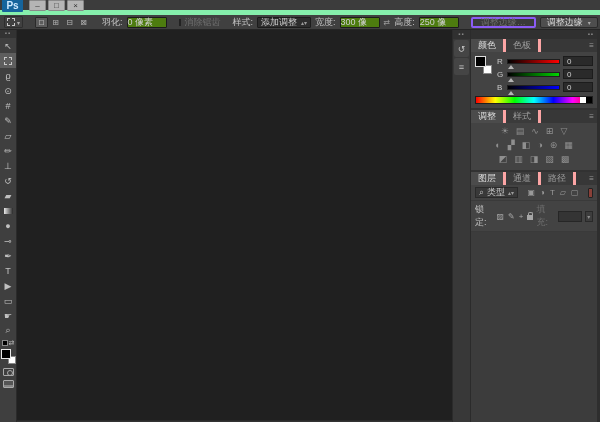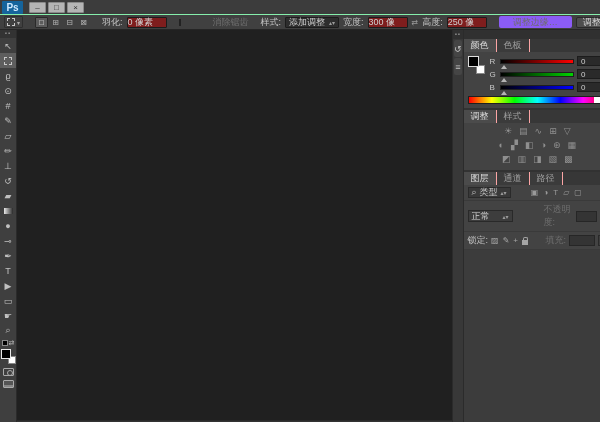--- a/index.html
+++ b/index.html
@@ -1,41 +1,41 @@
 <!DOCTYPE html>
 <html><head>
 <meta charset="utf-8">
 <style>
   * { margin:0; padding:0; box-sizing:border-box; font-family:"Liberation Sans","DejaVu Sans",sans-serif; }
   html,body { width:600px; height:422px; overflow:hidden; }
   body { background:#383838; font-size:9px; color:#cccccc; -webkit-font-smoothing:antialiased; }
 
   
-  .titlebar { height:15px; background:#3c3c3c; display:flex; align-items:center; border-bottom:1px solid #86efac; }
+  .titlebar { height:15px; background:#3c3c3c; display:flex; align-items:center; border-bottom:5px solid #86efac; }
   .ps-logo { width:21px; height:13px; margin:0 6px 0 2px; background:#15649c; color:#cfeaff; font-weight:bold; font-size:10px; display:flex; align-items:center; justify-content:center; border-radius:1px; }
   .menus { display:flex; gap:2px; flex:1; }
   .menu-item { padding:1px 5px; color:#d6d6d6; cursor:default; }
   .win-controls { display:flex; gap:2px; margin-right:3px; }
   .win-btn { width:17px; height:11px; background:#b5b5b5; color:#333; font-size:8px; line-height:10px; text-align:center; border-radius:1px; border:1px solid #8a8a8a; }
 
   
   .optionsbar { height:15px; background:#404040; border-bottom:1px solid #252525; display:flex; align-items:center; gap:4px; padding:0 4px; white-space:nowrap; }
   .opt-sep { width:1px; height:11px; background:#2e2e2e; margin:0 2px; }
   .tool-preset { display:flex; align-items:center; gap:2px; padding:1px 2px; border:1px solid #2e2e2e; border-radius:1px; }
   .dashed-box { width:8px; height:8px; border:1px dashed #c9c9c9; display:inline-block; }
   .caret { font-size:6px; color:#aaa; }
   .bool-group { display:flex; gap:1px; }
   .bool-btn { width:13px; height:11px; display:flex; align-items:center; justify-content:center; font-size:8px; color:#b5b5b5; border-radius:1px; }
   .bool-btn.active { background:#5c5c5c; border:1px solid #2a2a2a; color:#e8e8e8; }
   .opt-label { color:#c3c3c3; }
-  .opt-label.disabled, .disabled { color:#6e6e6e;margin-left:28px; }
-  .opt-input { background:#7f1d1d; border:1px solid #1c1c1c; border-radius:1px; color:#cfcfcf; height:11px; padding:0 0; min-width:40px; display:inline-flex; align-items:center; }
+  .opt-label.disabled, .disabled { color:#6e6e6e; }
+  .opt-input { background:#4d7c0f; border:1px solid #1c1c1c; border-radius:1px; color:#cfcfcf; height:11px; padding:0 0; min-width:40px; display:inline-flex; align-items:center; }
   .opt-dropdown { background:#2d2d2d; border:1px solid #1c1c1c; border-radius:1px; height:11px; padding:0 3px; display:inline-flex; align-items:center; gap:4px; color:#cfcfcf; }
   .updown { font-size:6px; color:#9a9a9a; }
-  .opt-btn { background:#3a3a3a; border:6px solid #8b5cf6; border-radius:2px; height:11px; padding:0 8px; display:inline-flex; align-items:center; color:#6e6e6e; }
+  .opt-btn { background:#3a3a3a; border:2px solid #8b5cf6; border-radius:2px; height:11px; padding:0 8px; display:inline-flex; align-items:center; color:#6e6e6e; }
   .checkbox { width:7px; height:7px; background:#303030; border:1px solid #222; display:inline-block; }
   .swap-icon { color:#9a9a9a; font-size:8px; }
   .workspace-btn { margin-left:auto; background:#4e4e4e; border:1px solid #2a2a2a; border-radius:2px; height:11px; padding:0 6px; display:inline-flex; align-items:center; gap:5px; color:#d6d6d6; width:80px; justify-content:space-between; }
 
   
   .main { display:flex; height:405px; }
 
   
   .toolbar { width:17px; background:#3f3f3f; border-right:1px solid #2b2b2b; display:flex; flex-direction:column; }
   .toolbar-header { height:8px; background:#333; color:#8a8a8a; font-size:6px; text-align:center; line-height:7px; letter-spacing:1px; }
@@ -61,21 +61,21 @@
 
   
   .dock-area { display:flex; width:148px; background:#383838; }
   .icon-dock { width:18px; border-left:1px solid #2b2b2b; display:flex; flex-direction:column; }
   .dock-header { height:9px; background:#303030; color:#8a8a8a; font-size:6px; line-height:8px; text-align:center; letter-spacing:1px; }
   .dock-header.right { text-align:right; padding-right:3px; }
   .icon-dock-btn { height:17px; margin:1px; background:#454545; border-radius:2px; display:flex; align-items:center; justify-content:center; color:#c5c5c5; font-size:9px; }
   .panel-dock { flex:1; display:flex; flex-direction:column; border-left:1px solid #2b2b2b; }
   .panel { background:#434343; border-bottom:2px solid #323232; }
   .tabbar { display:flex; align-items:center; background:#373737; height:13px; }
-  .tab { padding:4px 7px; height:13px; display:flex; align-items:center; color:#9f9f9f; background:#3b3b3b; border-right:1px solid #fca5a5; }
+  .tab { padding:4px 7px; height:13px; display:flex; align-items:center; color:#9f9f9f; background:#3b3b3b; border-right:3px solid #fca5a5; }
   .tab.active { background:#4b4b4b; color:#dedede; }
   .panel-menu { margin-left:auto; color:#9a9a9a; font-size:8px; padding-right:3px; }
 
   
   .color-body { display:flex; padding:4px 4px 2px; gap:4px; }
   .mini-fgbg { position:relative; width:18px; height:18px; flex:none; }
   .mini-fgbg .b { position:absolute; right:1px; bottom:0; width:9px; height:9px; background:#fff; border:1px solid #888; }
   .mini-fgbg .f { position:absolute; left:0; top:0; width:11px; height:11px; background:#000; border:1px solid #ddd; }
   .channels { flex:1; display:flex; flex-direction:column; gap:3px; }
   .chan-row { display:flex; align-items:center; gap:3px; }
@@ -308,29 +308,20 @@
           <span class="layer-filter-icons" id="layer-filter-icons">
               <span>▣</span>
               <span>◑</span>
               <span>T</span>
               <span>▱</span>
               <span>▢</span>
             </span>
           <span class="filter-toggle"></span>
         </div>
 
-        <div class="layers-row">
-          <span class="blend-dd">
-            <span>正常</span>
-            <span class="updown">▴▾</span>
-          </span>
-          <span class="opt-label disabled">不透明度:</span>
-          <span class="val-box"></span>
-          <span class="dd-btn">▾</span>
-        </div>
 
         <div class="layers-row">
           <span class="opt-label">锁定:</span>
           <span class="lock-icons" id="lock-icons">
               <span>▨</span>
               <span>✎</span>
               <span>+</span>
               <span class=" padlock"></span>
             </span>
           <span class="opt-label disabled" style="margin-left:auto">填充:</span>

